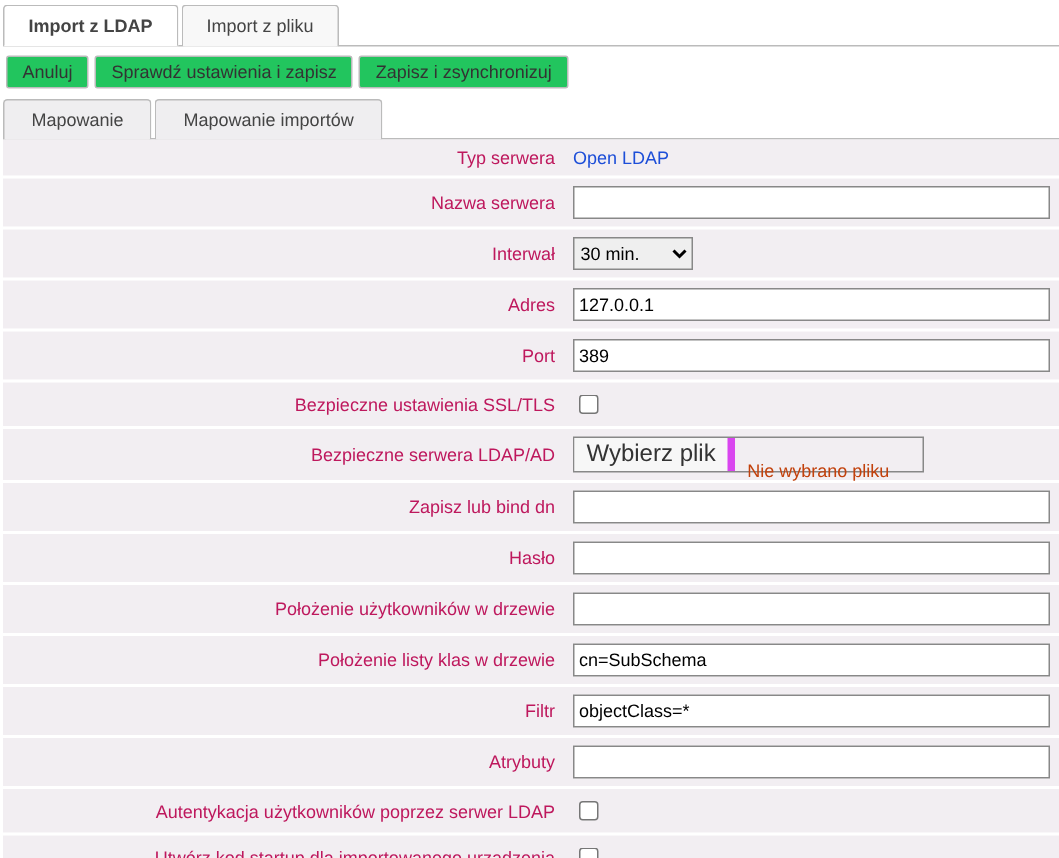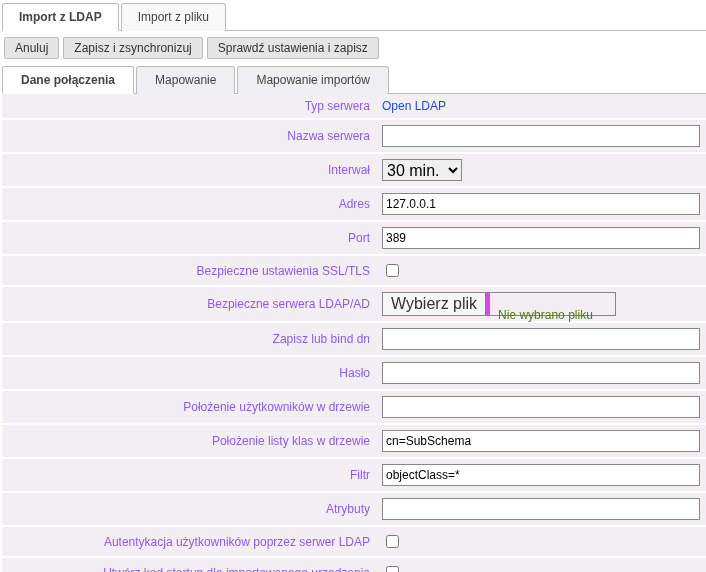--- a/index.html
+++ b/index.html
@@ -33,21 +33,21 @@
     font-weight: bold;
     border-bottom: 1px solid #fff;
   }
   .button-row {
     display: flex;
     gap: 4px;
     padding: 6px 2px;
   }
   .btn {
     border: 1px solid #bbb;
-    background: #e5e5e5;
+    background: #22c55e;
     padding: 3px 10px;
     font-size: 12px;
     border-radius: 2px;
     cursor: pointer;
     color: #333;
   }
   .inner-tab-row {
     display: flex;
     border-bottom: 1px solid #bbb;
   }
@@ -77,35 +77,35 @@
     background: #f2eef2;
   }
   .form-table td {
     padding: 5px 6px;
     vertical-align: middle;
     border-bottom: 2px solid #fff;
   }
   .form-table td.label-cell {
     width: 362px;
     text-align: right;
-    color: #8b5cf6;
+    color: #be185d;
   }
   .form-table td.input-cell {
     text-align: left;
   }
   input[type="text"].wide {
     width: 310px;
     border: 1px solid #888;
     height: 18px;
     font-size: 12px;
     padding: 1px 3px;
   }
   select {
     border: 1px solid #888;
-    font-size: 16px;
+    font-size: 12px;
     height: 22px;
     background:#efefef;
   }
   .file-picker {
     display: inline-flex;
     border: 1px solid #888;
     height: 22px;
     align-items: stretch;
     width: 232px;
   }
@@ -115,42 +115,41 @@
     display:flex;
     align-items:center;
     font-size:16px;
     background:#f7f7f7;
     cursor:pointer;
   }
   .file-picker .fp-txt {
     padding: 0 8px;
     display:flex;
     align-items:center;
-    color:#4d7c0f;
+    color:#c2410c;
     font-size:12px;
     margin-top:21px;
   }
   .static-text { color:#1d4ed8;margin-top:48px; }
 </style>
 </head>
 <body>
 
 <div class="tab-row">
   <div class="tab active">Import z LDAP</div>
   <div class="tab">Import z pliku</div>
 </div>
 
 <div class="button-row">
   <button class="btn">Anuluj</button>
+  <button class="btn">Sprawdź ustawienia i zapisz</button>
   <button class="btn">Zapisz i zsynchronizuj</button>
-  <button class="btn">Sprawdź ustawienia i zapisz</button>
 </div>
 
 <div class="inner-tab-row">
-  <div class="inner-tab active">Dane połączenia</div>
   <div class="inner-tab">Mapowanie</div>
   <div class="inner-tab">Mapowanie importów</div>
 </div>
 
 <table class="form-table">
   <tbody>
       <tr>
     <td class="label-cell">Typ serwera</td>
     <td class="input-cell"><span class="static-text">Open LDAP</span></td>
   </tr>

